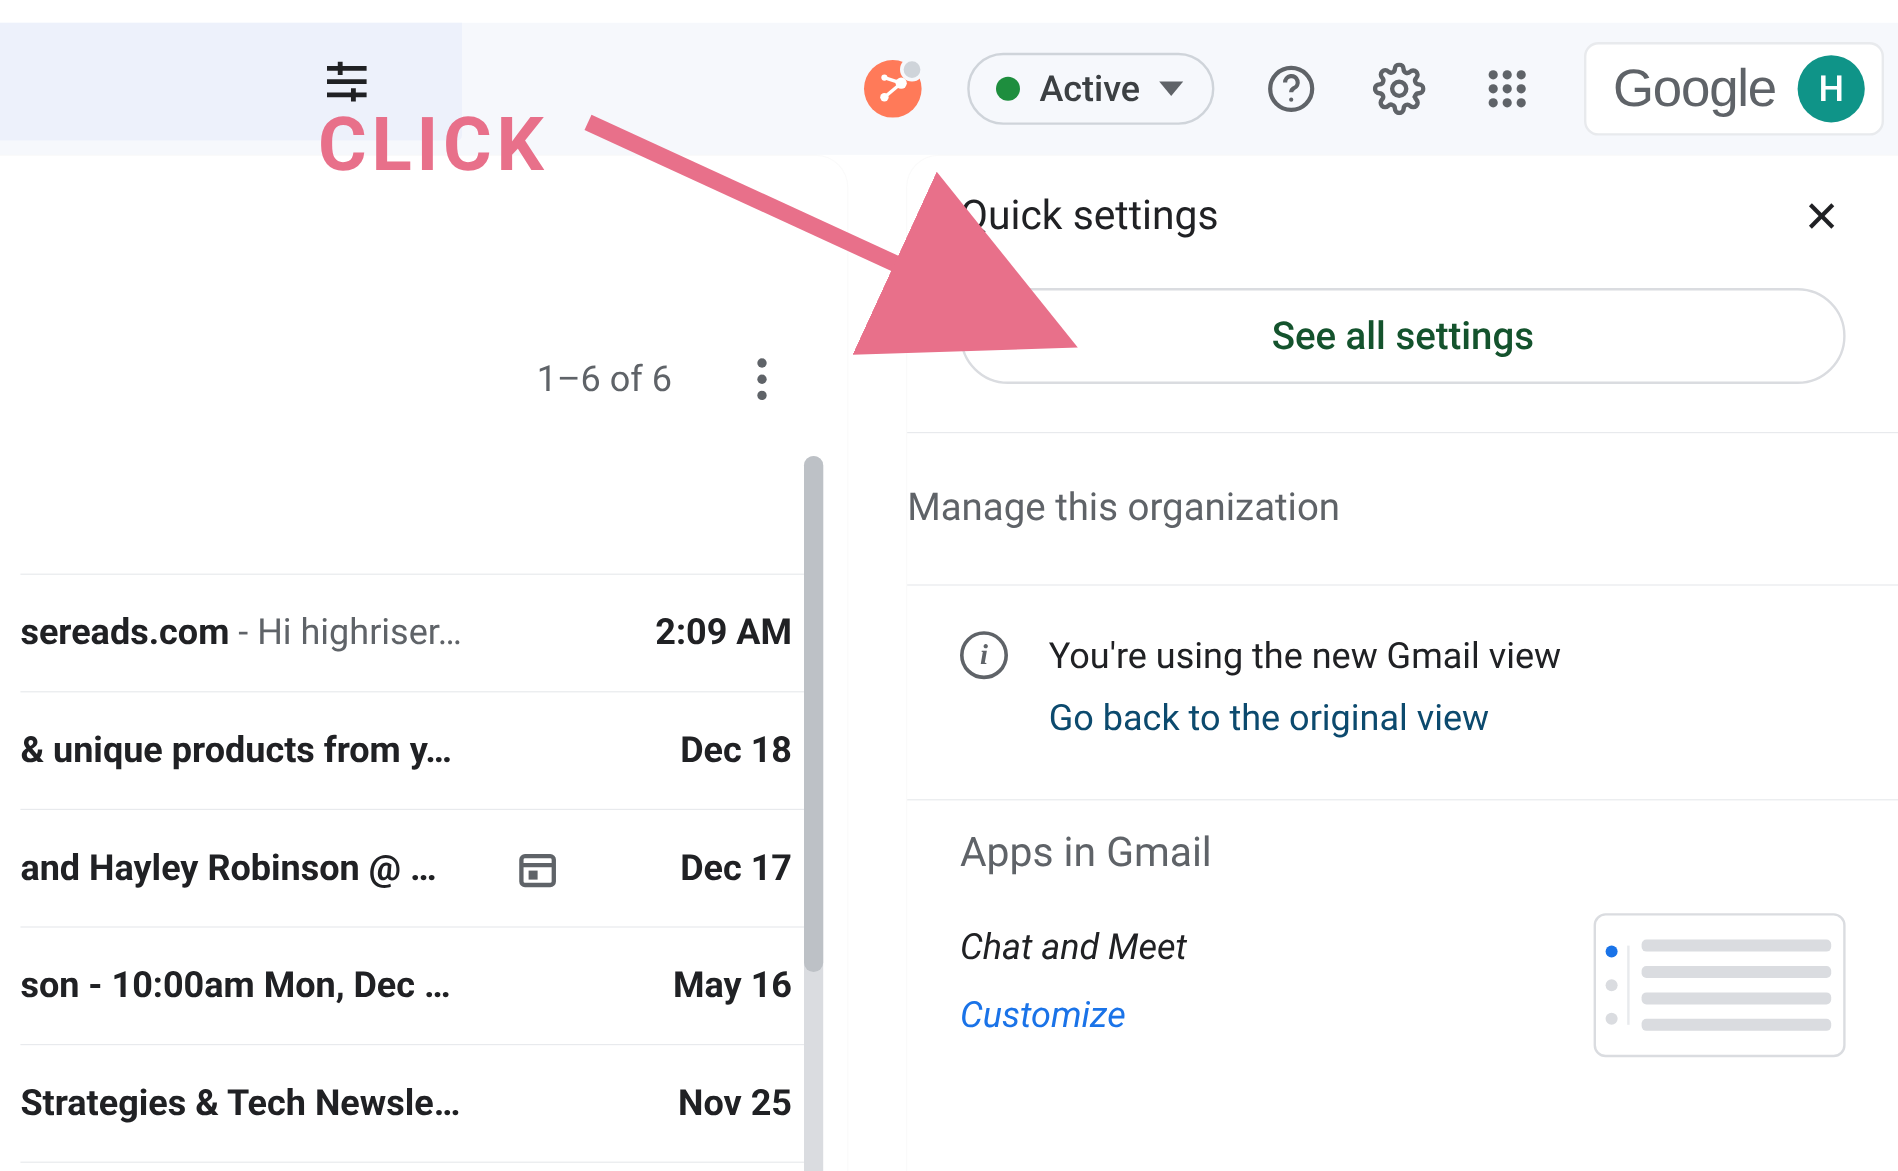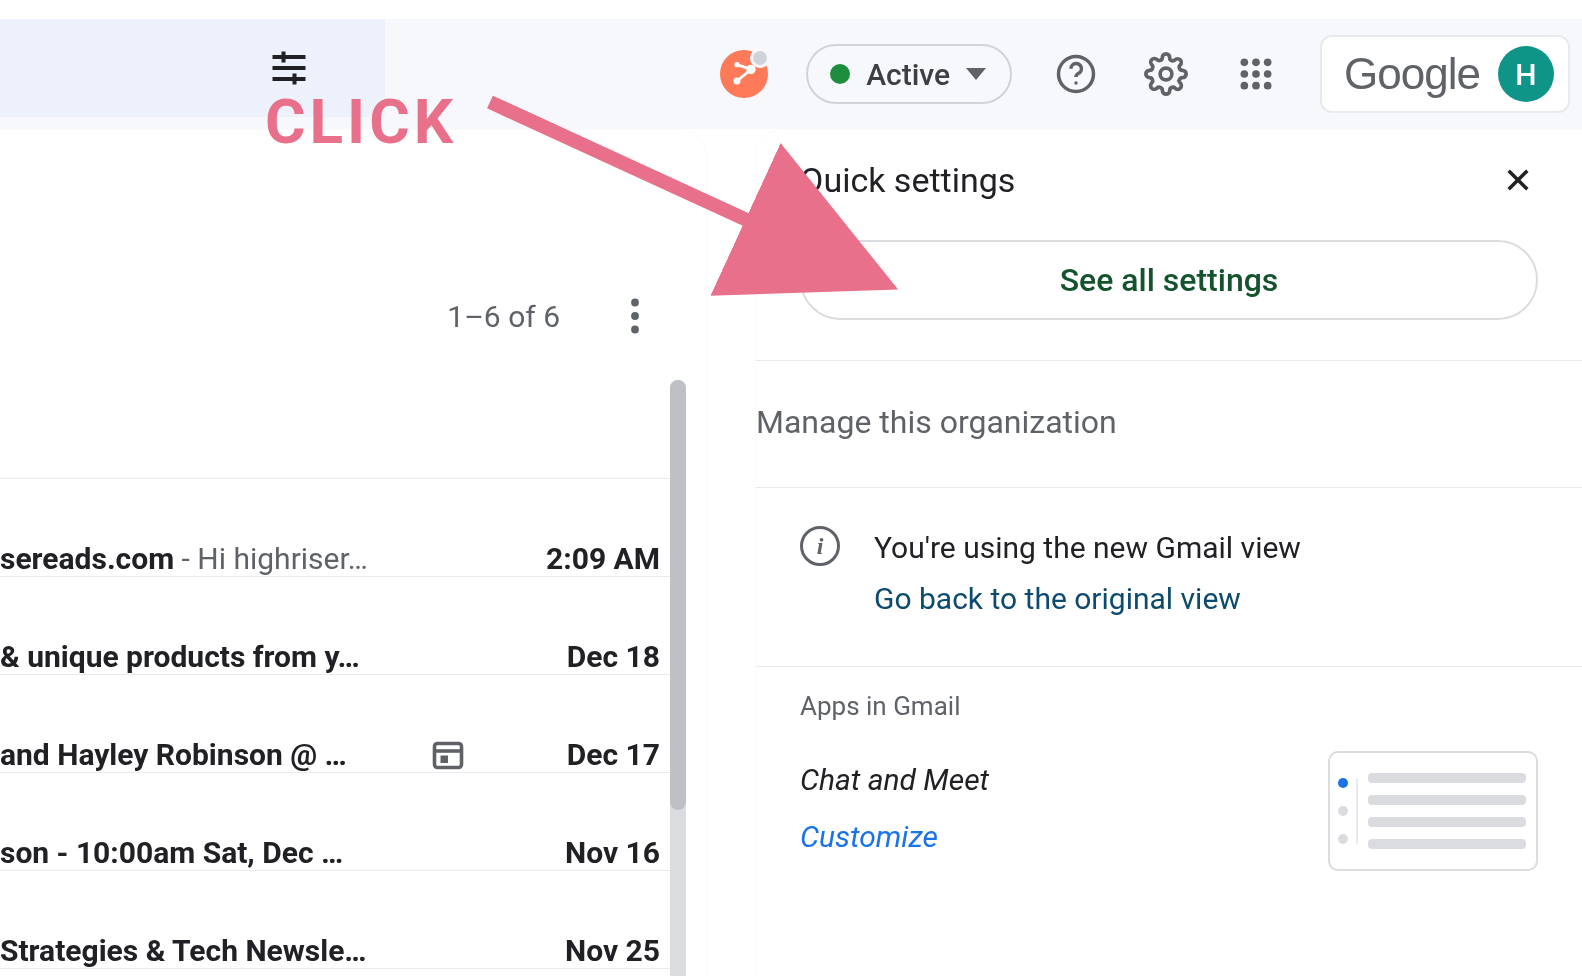--- a/index.html
+++ b/index.html
@@ -53,22 +53,22 @@
   }
   .mail-toolbar{
     height:220px; position:relative;
   }
   .mail-count{
     position:absolute; right:52px; top:160px; display:flex; align-items:center; gap:56px;
     color:#5f6368; font-size:30px;margin-left:16px;
   }
   .mail-list{ position:absolute; left:0; right:36px; top:348px; }
   .mail-row{
-    height:98px; border-top:1px solid #e8eaed; display:flex; align-items:flex-end;
-    padding-left:0; padding-right:10px; color:#202124; font-size:30px;
+    height:98px; border-top:1px solid #e8eaed; display:flex; align-items:center;
+    padding-left:0; padding-right:10px; color:#202124; font-size:30px;margin-left:17px;
   }
   .mail-row .subj{ flex:1; white-space:nowrap; overflow:hidden; text-overflow:ellipsis; }
   .mail-row .subj .grey{ color:#5f6368; font-weight:400;}
   .mail-row .date{ font-weight:700; width:170px; text-align:right; color:#202124;}
   .mail-row .cal{ margin:0 24px 0 4px; color:#5f6368; }
   .mail-scroll{
     position:absolute; right:20px; top:250px; width:16px; height:620px; background:#dadce0; border-radius:10px;
   }
   .mail-scroll::before{ content:""; position:absolute; left:0; right:0; top:0; height:430px; background:#bdc1c6; border-radius:10px;}
 
@@ -90,21 +90,21 @@
   .qs-sep{ height:1px; background:#e8eaed; margin:0; }
   .qs-managelabel{
     text-align:left; color:#5f6368; font-size:32px; padding:42px 0 46px 0;
   }
   .qs-info{
     display:flex; align-items:flex-start; gap:34px; padding:34px 44px 42px 44px;
   }
   .qs-info .info-icon{ width:40px; height:40px; border:3px solid #5f6368; border-radius:50%; display:flex; align-items:center; justify-content:center; color:#5f6368; font-family:Georgia, serif; font-size:24px; font-style:italic; font-weight:700; margin-top:4px;}
   .qs-info .texts{ font-size:30px; color:#202124; line-height:1.7; }
   .qs-info .link{ color:#0c4a6e; cursor:pointer; }
-  .qs-section-label{ color:#5f6368; font-size:26px; padding:24px 44px 30px 44px;}
+  .qs-section-label{ color:#5f6368; font-size:34px; padding:24px 44px 30px 44px;}
   .qs-chatrow{
     display:flex; align-items:flex-start; justify-content:space-between;
     padding:0 44px 40px 44px;
     font-style:italic;
   }
   .qs-chatrow .labels{ font-size:30px; color:#202124; line-height:1.9;}
   .qs-chatrow .link{ color:#1a73e8; cursor:pointer;}
   .thumb{
     width:210px; height:120px; border:2px solid #dadce0; border-radius:10px; background:#fff;
     display:flex; align-items:center; padding:10px; gap:10px;
@@ -228,22 +228,22 @@
         <span class="cal">
           <svg width="36" height="36" viewBox="0 0 24 24" fill="none" stroke="#5f6368" stroke-width="2.4">
             <rect x="3" y="5" width="18" height="16" rx="2"></rect>
             <line x1="3" y1="10" x2="21" y2="10"></line>
             <rect x="7" y="13" width="5" height="5" fill="#5f6368" stroke="none"></rect>
           </svg>
         </span>
         <div class="date">Dec 17</div>
       </div>
       <div class="mail-row">
-        <div class="subj"><b>son - 10:00am Sat, Dec …</b></div>
-        <div class="date">Nov 16</div>
+        <div class="subj"><b>son - 10:00am Mon, Dec …</b></div>
+        <div class="date">May 16</div>
       </div>
       <div class="mail-row">
         <div class="subj"><b>Strategies &amp; Tech Newsle…</b></div>
         <div class="date">Nov 25</div>
       </div>
       <div class="mail-row"></div>
     </div>
   <div class="mail-scroll"></div>
 </div>
 

